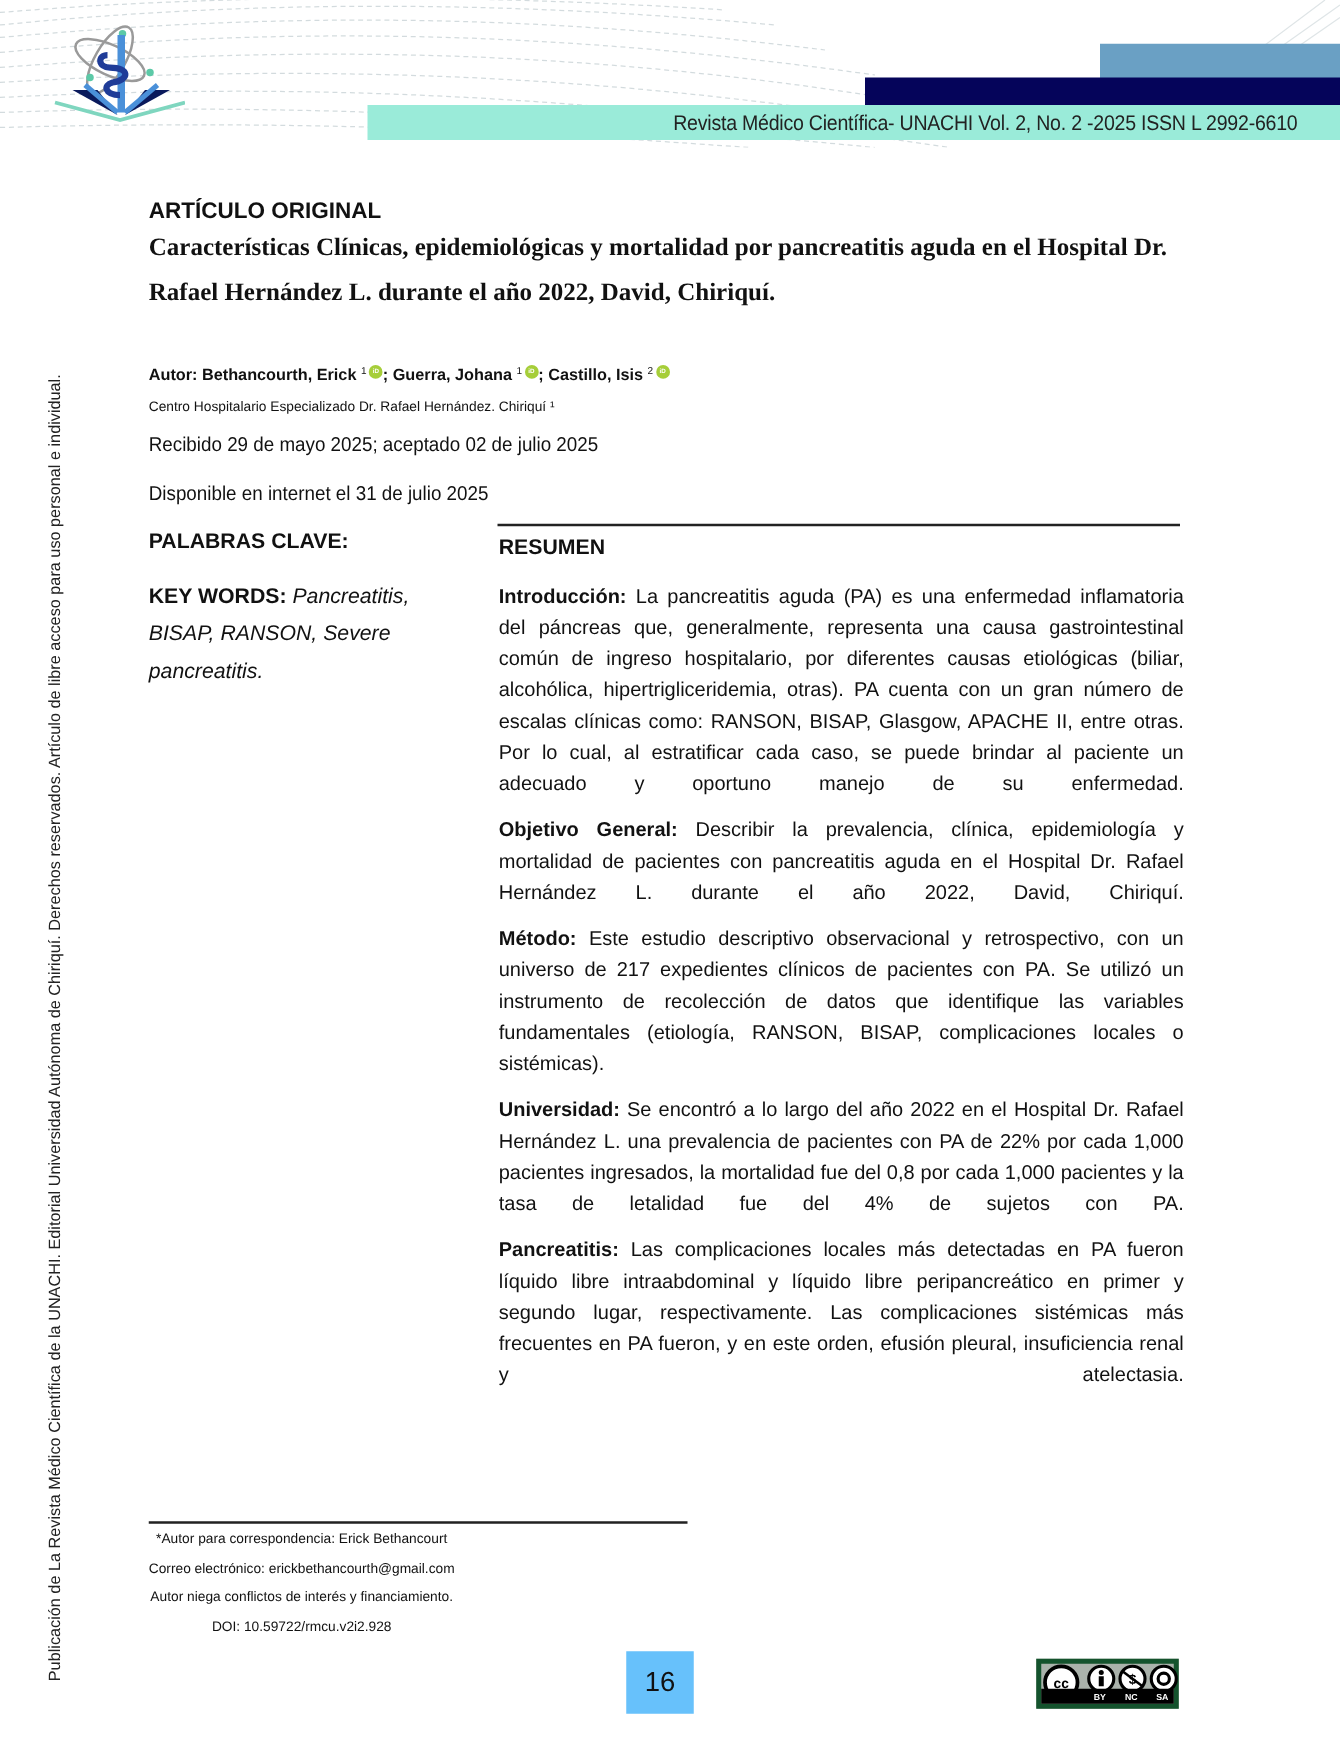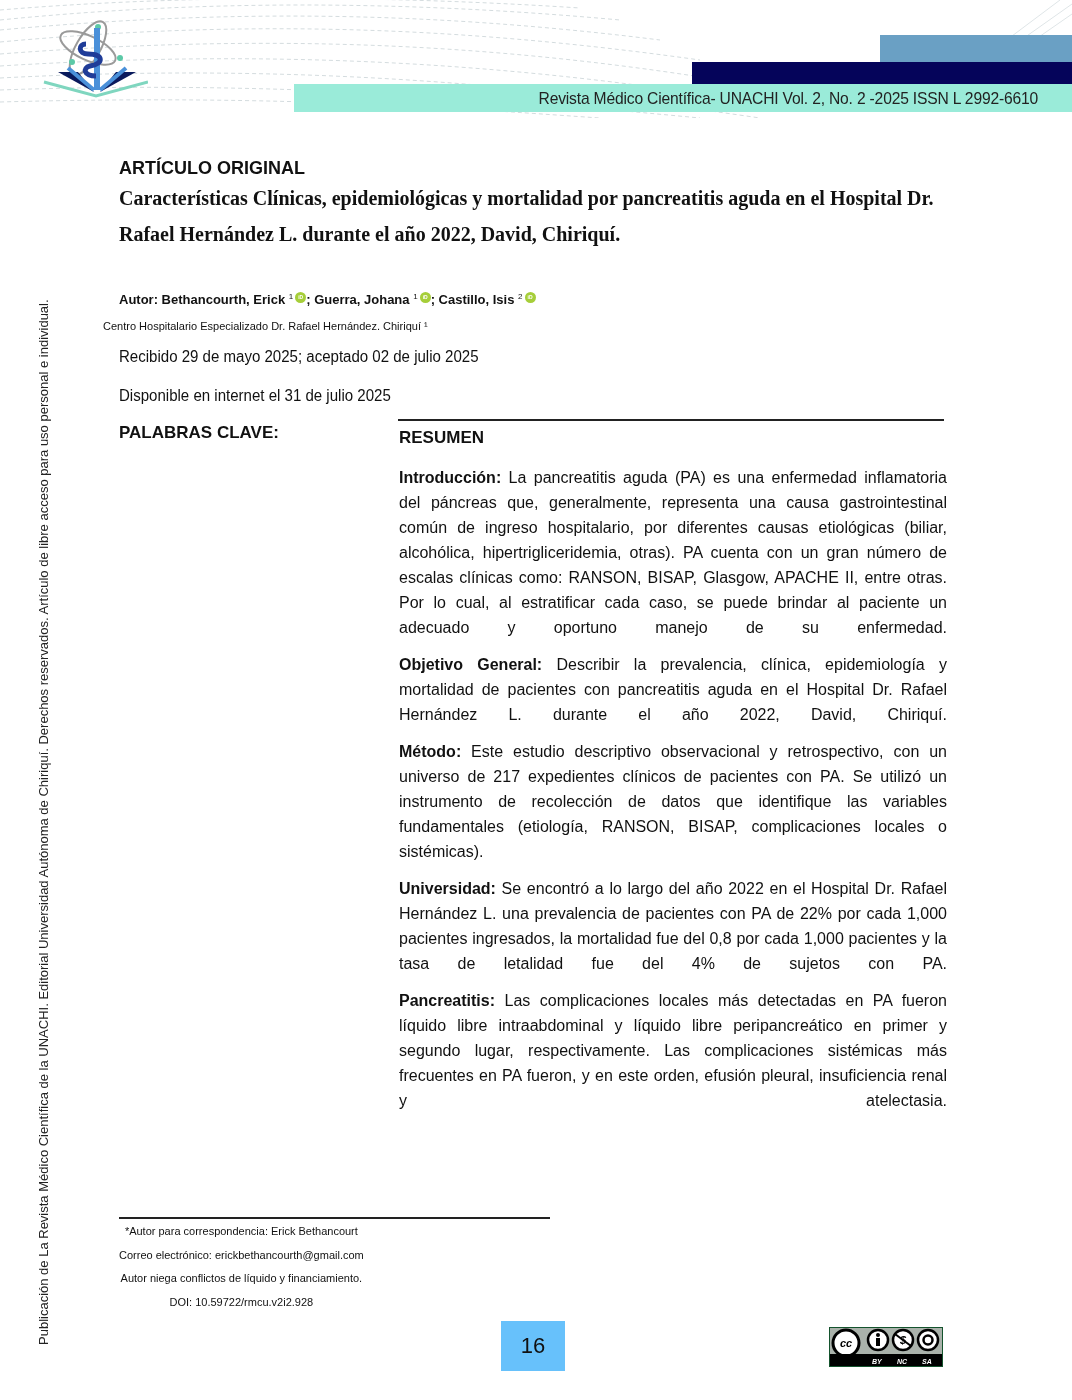--- a/index.html
+++ b/index.html
@@ -21,42 +21,42 @@
   #side-text { left:36px; top:1345px; width:1210px; transform:rotate(-90deg); transform-origin:left top;
                font-size:13px; color:#222; white-space:nowrap; }
 
   #article-type { left:119px; top:158px; font-size:18px; font-weight:bold;text-align:center; }
   #title { left:119px; top:180px; width:830px; font-family:"Liberation Serif", serif; font-weight:bold;
            font-size:20px; line-height:36px; color:#111; }
   #authors { left:119px; top:292px; font-size:13px; font-weight:bold; white-space:nowrap; }
   .sup { font-size:8px; vertical-align:super; font-weight:normal; }
   .orcid { display:inline-block; width:11px; height:11px; border-radius:50%; background:#a6ce39;
            color:#fff; font-size:5px; line-height:11px; text-align:center; vertical-align:top; margin-left:2px; font-weight:bold; }
-  #affiliation { left:103px; top:320px; font-size:11px; }
+  #affiliation { left:119px; top:320px; font-size:11px; }
   #received { left:119px; top:348px; font-size:16px; transform:scaleX(0.94); transform-origin:left; }
   #available { left:119px; top:387px; font-size:16px; transform:scaleX(0.94); transform-origin:left; }
 
   #abstract-rule { left:398px; top:419px; width:546px; height:2px; background:#222; }
 
   #keywords { left:119px; top:418px; width:250px; font-size:17px; line-height:30px; }
   #keywords .head { font-weight:bold; }
   #keywords .it { font-style:italic; }
   #kw-en { margin-top:14px; }
 
   #resumen-title { left:399px; top:428px; font-size:17px; font-weight:bold; }
   #abstract { left:399px; top:465px; width:548px; font-size:16px; line-height:25px; text-align:justify; }
   #abstract p { margin:0 0 12px 0; text-align:justify; text-align-last:justify; }
   #abstract b { font-weight:bold; }
 
   #foot-rule { left:119px; top:1217px; width:431px; height:2px; background:#222; }
   #footnotes { left:119px; top:1220px; font-size:11px; line-height:23.5px;text-align:center; }
 
-  #page-num { left:501px; top:1321px; width:64px; height:50px; background:#67c1fb; text-align:center;
+  #page-num { left:501px; top:1321px; width:54px; height:50px; background:#67c1fb; text-align:center;
               line-height:50px; font-size:22px; color:#111; }
-  #cc-badge { left:829px; top:1327px; width:114px; height:40px; background:#aab2ab; border:1px solid #14532d; box-sizing:border-box;font-style:italic; }
+  #cc-badge { left:829px; top:1327px; width:114px; height:40px; background:#aab2ab; border:4px solid #14532d; box-sizing:border-box; }
   #cc-badge .strip { position:absolute; left:0; bottom:0; width:100%; height:12px; background:#000; }
   #cc-badge .lbl { position:absolute; bottom:1px; font-size:7px; font-weight:bold; color:#fff; }
 </style>
 </head>
 <body>
 
 <div id="header-bg" class="abs">
   <svg width="1072" height="118" viewBox="0 0 1072 118">
     <g stroke="#c9d3d6" stroke-width="1" fill="none" stroke-dasharray="4 3" opacity="0.8">
       <path d="M0 20 C200 0 400 0 620 20"></path>
@@ -110,38 +110,39 @@
   <span class="sup">1</span><span class="orcid">iD</span><span>; </span><span>Castillo, Isis</span>
   <span class="sup">2</span><span class="orcid">iD</span>
 </div>
 
 <div id="affiliation" class="abs">Centro Hospitalario Especializado Dr. Rafael Hernández. Chiriquí ¹</div>
 <div id="received" class="abs">Recibido 29 de mayo 2025; aceptado 02 de julio 2025</div>
 <div id="available" class="abs">Disponible en internet el 31 de julio 2025</div>
 
 <div id="keywords" class="abs">
   <div class="head">PALABRAS CLAVE:</div>
+  <div id="kw-en"><span class="head">KEY WORDS:</span><span class="it"> Pancreatitis, BISAP, RANSON, Severe pancreatitis.</span></div>
 </div>
 
 <div id="abstract-rule" class="abs"></div>
 <div id="resumen-title" class="abs">RESUMEN</div>
 
 <div id="abstract" class="abs">
   <p><b>Introducción:</b><span> La pancreatitis aguda (PA) es una enfermedad inflamatoria del páncreas que, generalmente, representa una causa gastrointestinal común  de ingreso hospitalario, por diferentes causas etiológicas (biliar, alcohólica, hipertrigliceridemia, otras). PA cuenta con un gran número de escalas clínicas como: RANSON, BISAP, Glasgow, APACHE II, entre otras. Por lo cual, al estratificar cada caso, se puede brindar al paciente un adecuado y oportuno manejo de su enfermedad.</span></p>
   <p><b>Objetivo General:</b><span> Describir la prevalencia, clínica, epidemiología y mortalidad de pacientes con pancreatitis aguda en el Hospital Dr. Rafael Hernández L. durante el año 2022, David, Chiriquí.</span></p>
   <p><b>Método:</b><span> Este estudio descriptivo observacional y retrospectivo, con un universo de 217 expedientes clínicos de pacientes con PA. Se utilizó un instrumento de recolección de datos que identifique las variables fundamentales (etiología, RANSON, BISAP, complicaciones locales o sistémicas).</span></p>
   <p><b>Universidad:</b><span> Se encontró a lo largo del año 2022 en el Hospital Dr. Rafael Hernández L.  una prevalencia de pacientes con PA de 22% por cada 1,000 pacientes ingresados, la mortalidad fue del 0,8 por cada 1,000 pacientes y la tasa de letalidad fue del  4% de sujetos con PA.</span></p>
   <p><b>Pancreatitis:</b><span> Las complicaciones locales más detectadas en PA fueron líquido libre intraabdominal y líquido libre peripancreático en primer y segundo lugar, respectivamente. Las complicaciones sistémicas más frecuentes en PA fueron, y en este orden, efusión pleural, insuficiencia renal y atelectasia.</span></p>
 </div>
 
 <div id="foot-rule" class="abs"></div>
 <div id="footnotes" class="abs">
   <div>*Autor para correspondencia: Erick Bethancourt</div>
   <div>Correo electrónico: erickbethancourth@gmail.com</div>
-  <div>Autor niega conflictos de líquido y financiamiento.</div>
+  <div>Autor niega conflictos de interés y financiamiento.</div>
   <div>DOI: 10.59722/rmcu.v2i2.928</div>
 </div>
 
 <div id="page-num" class="abs">16</div>
 
 <div id="cc-badge" class="abs">
   <svg width="112" height="28" viewBox="0 0 112 28" style="position:absolute;left:0;top:0;">
     <circle cx="16" cy="15" r="13" fill="#fff" stroke="#000" stroke-width="3"></circle>
     <text x="16" y="19" font-family="Liberation Sans, sans-serif" font-size="11" font-weight="bold" text-anchor="middle" fill="#000">cc</text>
     <circle cx="48" cy="12" r="10" fill="#fff" stroke="#000" stroke-width="2.5"></circle>

